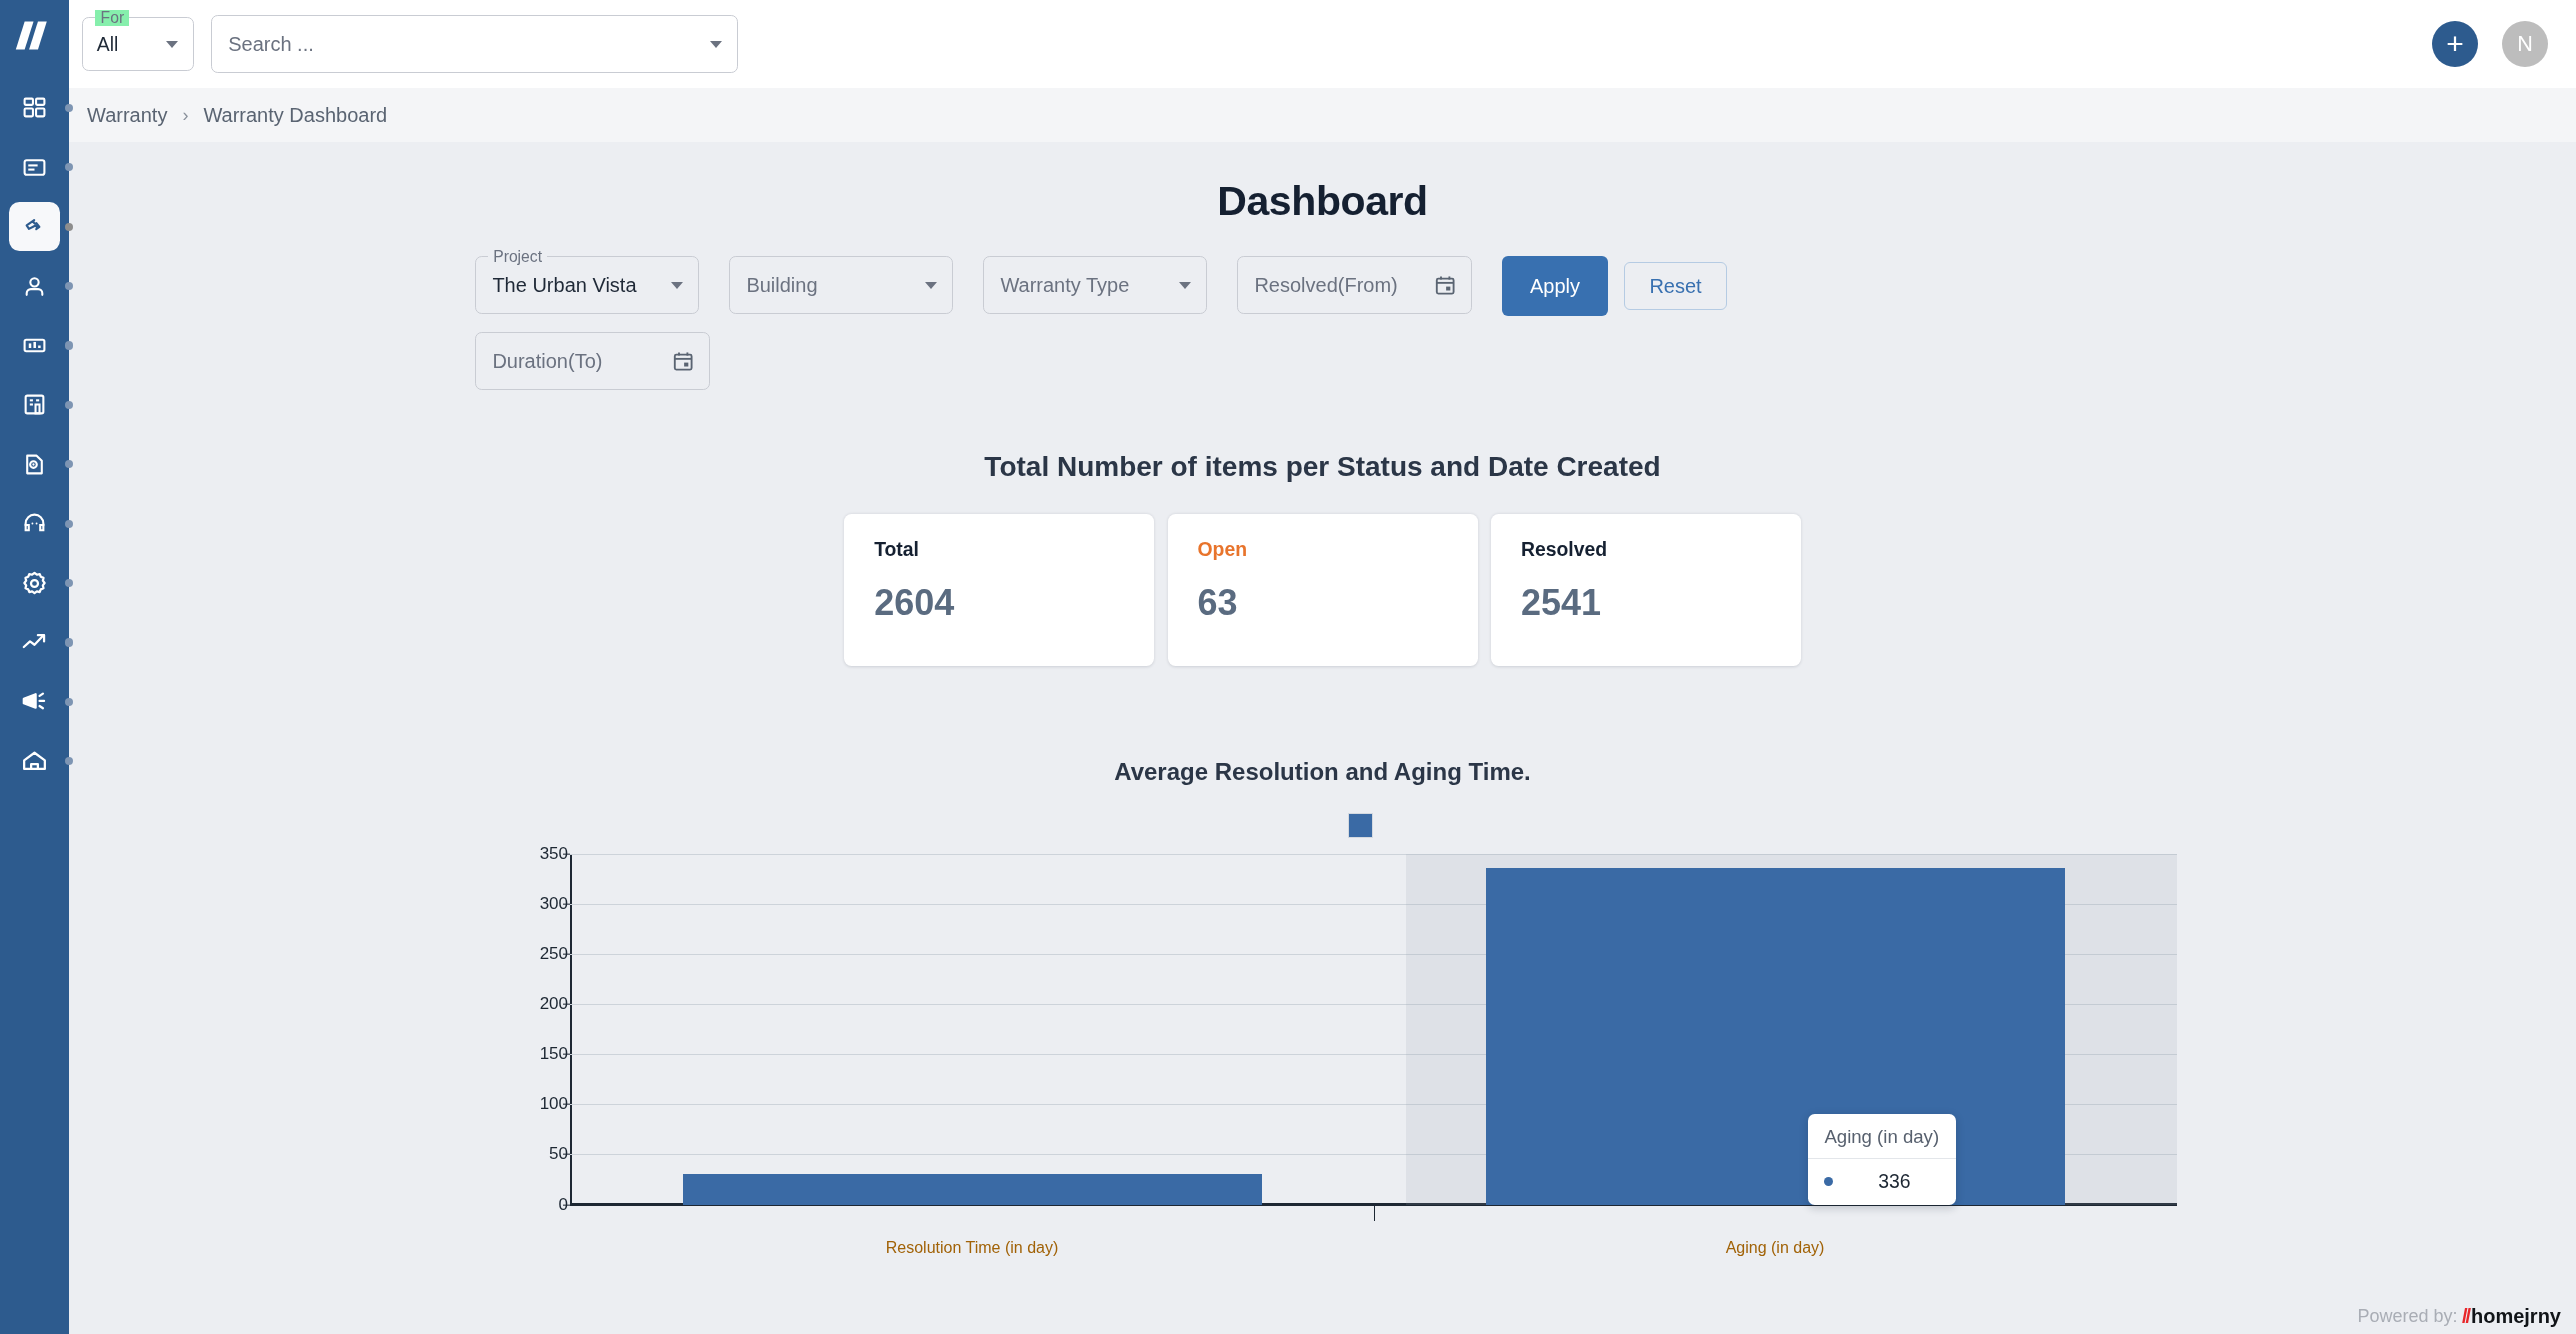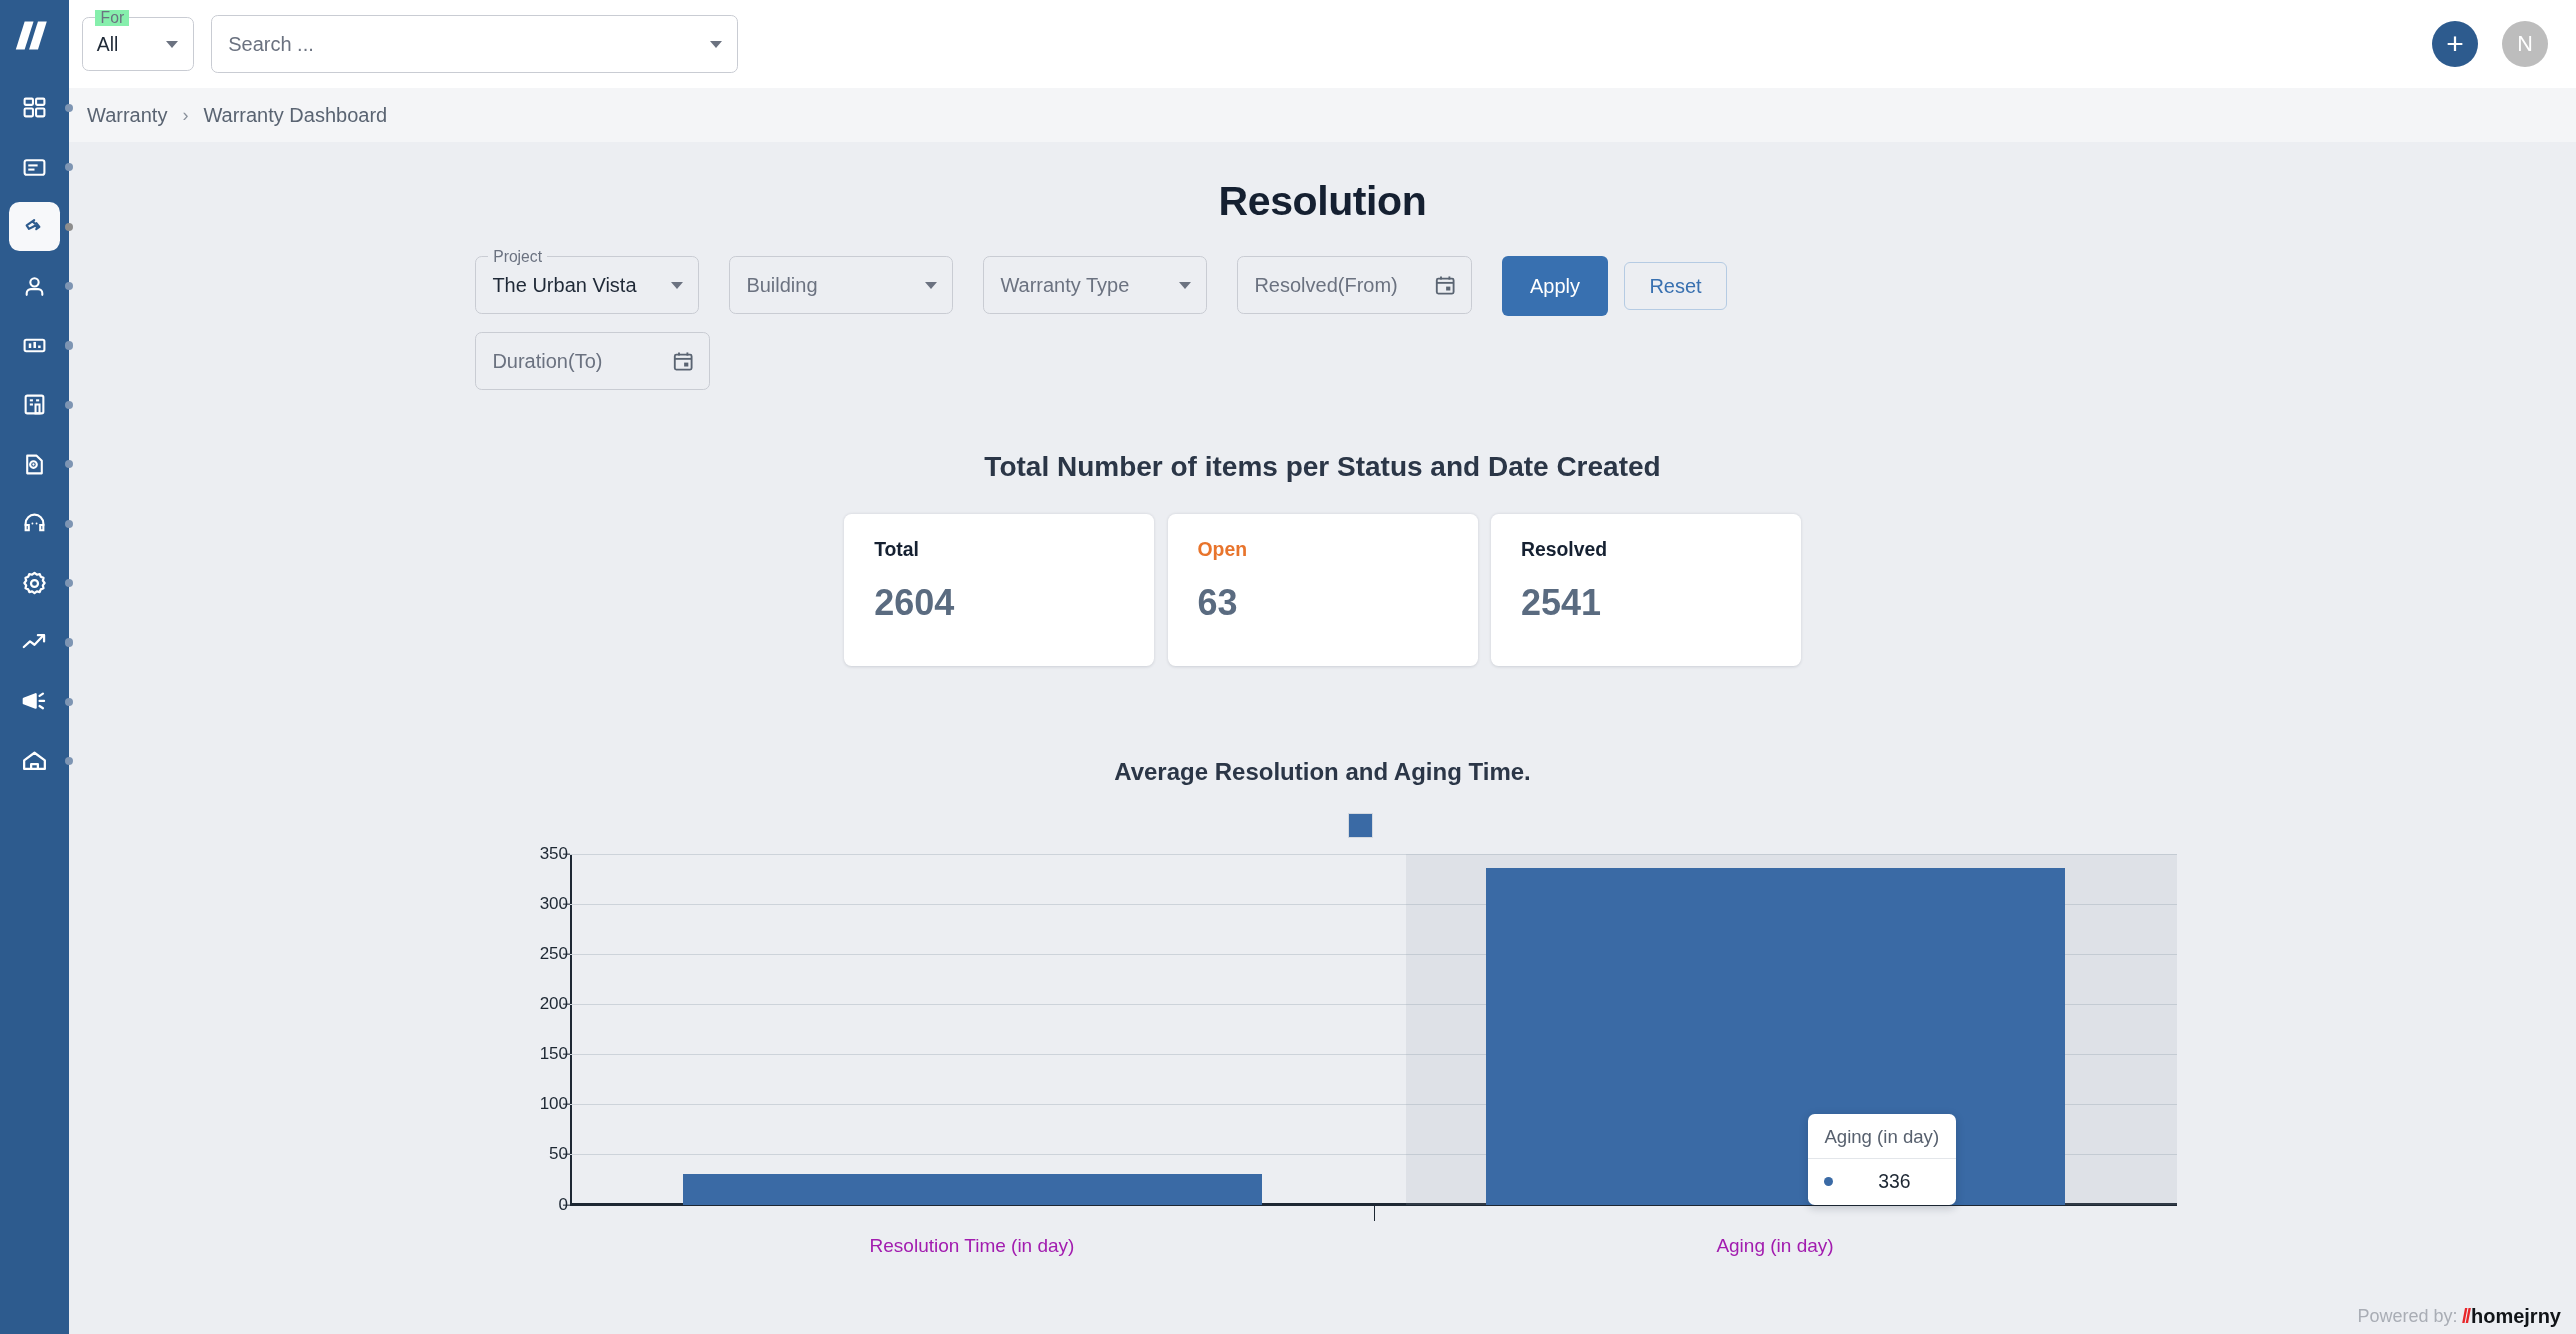--- a/index.html
+++ b/index.html
@@ -274,21 +274,21 @@
   }
   .x-tick-line {
     position: absolute;
     bottom: -16.4px;
     width: 0.7px; height: 15px; background: #1d2733;
   }
   .x-label {
     position: absolute;
     bottom: -52px;
     transform: translateX(-50%);
-    font-size: 19px; color: #a21caf;
+    font-size: 16px; color: #a16207;
     white-space: nowrap;
   }
   
   .tooltip {
     position: absolute;
     background: #ffffff;
     border-radius: 6.7px;
     box-shadow: 0 2.2px 9px rgba(20,30,50,0.22);
     min-width: 146px;
     z-index: 20;
@@ -494,21 +494,21 @@
   </header>
 
   <div class="breadcrumb">
     <span class="crumb">Warranty</span>
     <span class="sep">›</span>
     <span class="crumb current">Warranty Dashboard</span>
   </div>
 
   <main class="main">
 
-    <h1 class="page-title">Resolution</h1>
+    <h1 class="page-title">Dashboard</h1>
 
     <div class="filters">
       <div class="field-outline filter-ctrl w-project">
         <span class="field-legend">Project</span>
         <span class="sel-val">The Urban Vista</span>
         <span class="caret"></span>
       </div>
 
       <div class="field-outline filter-ctrl w-building">
         <span class="sel-ph">Building</span>

